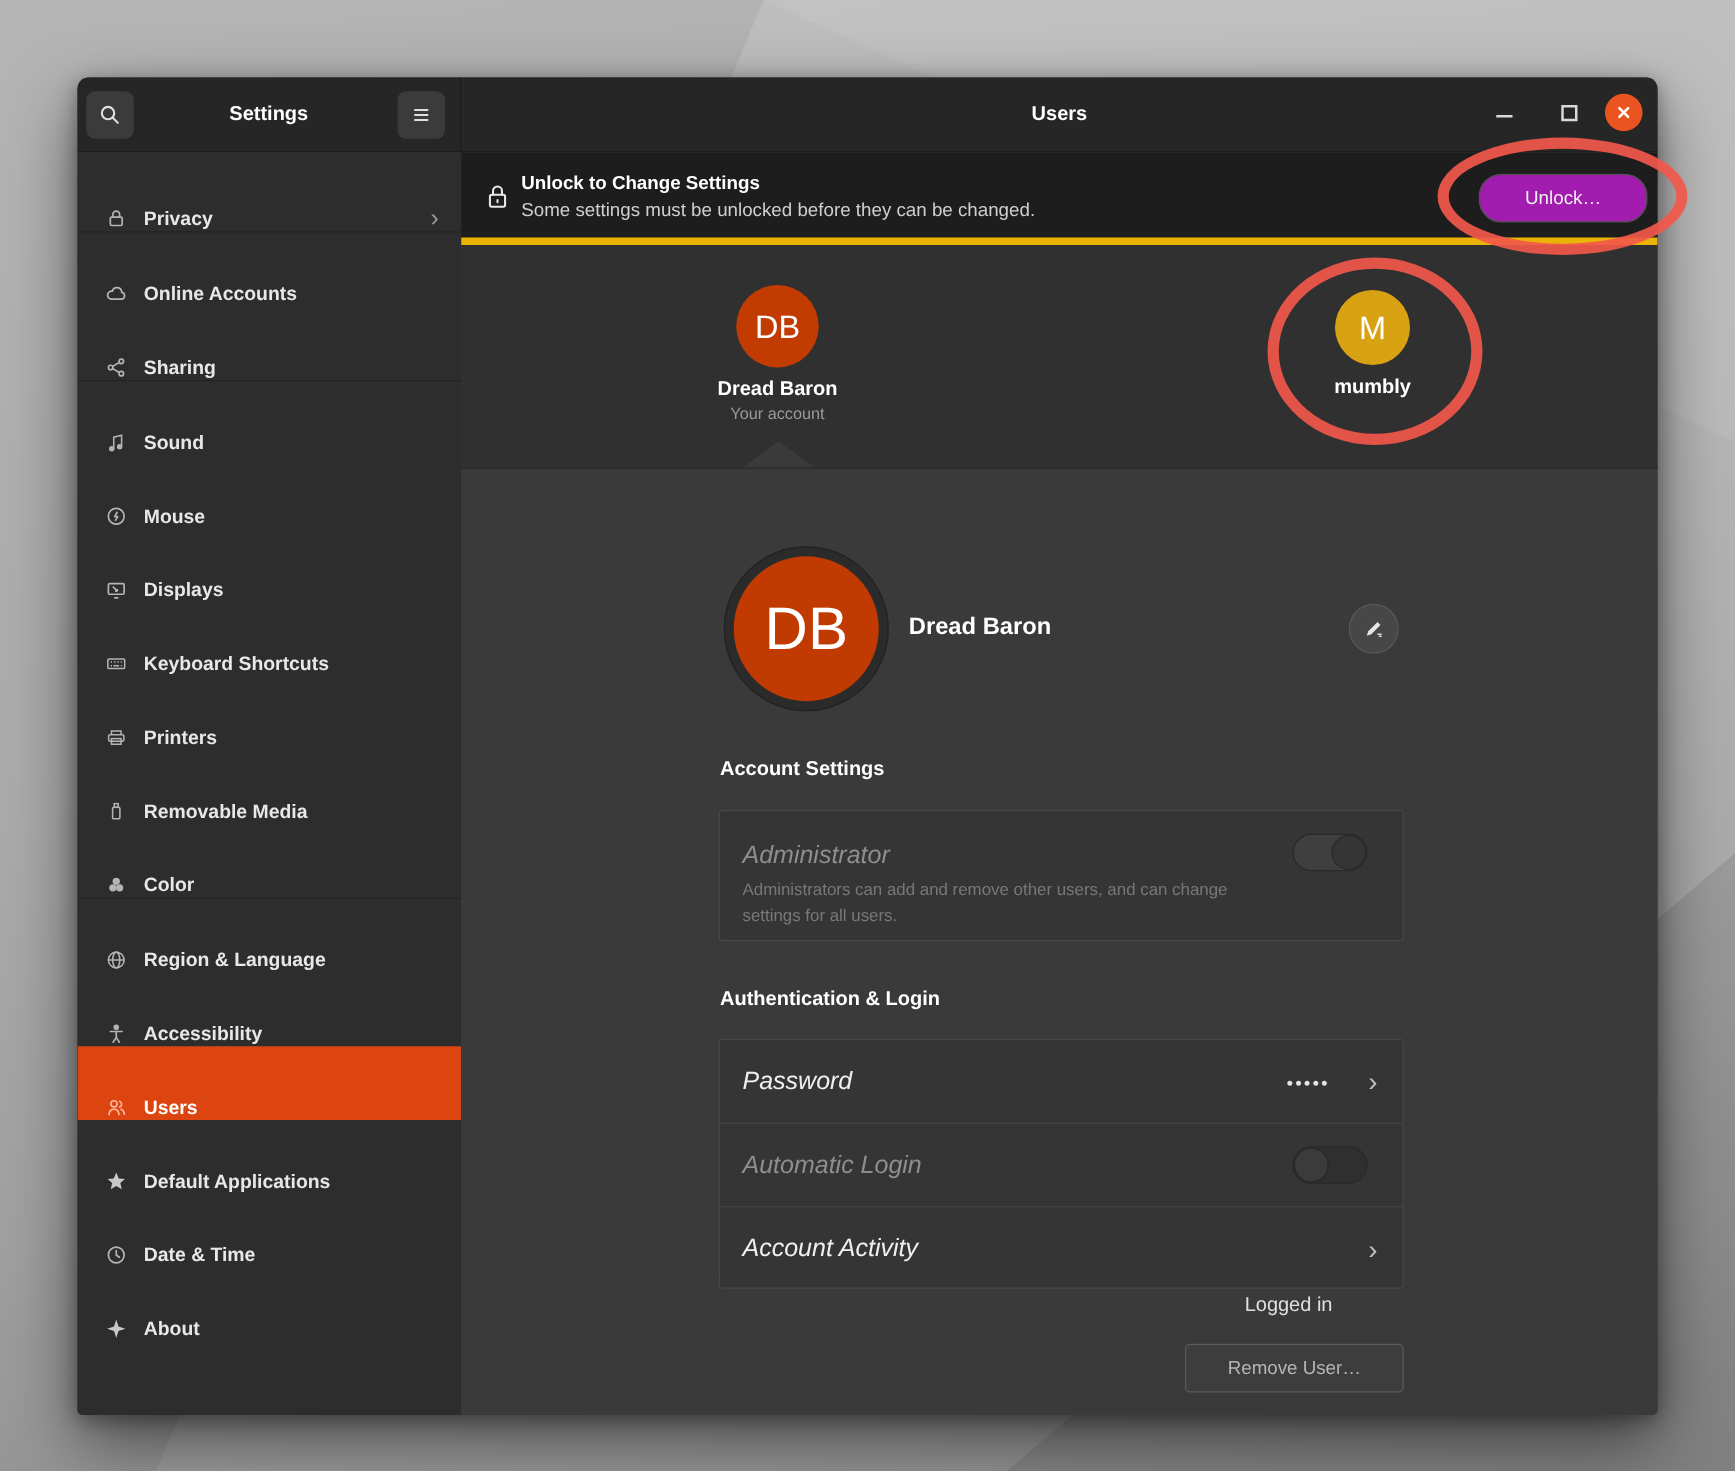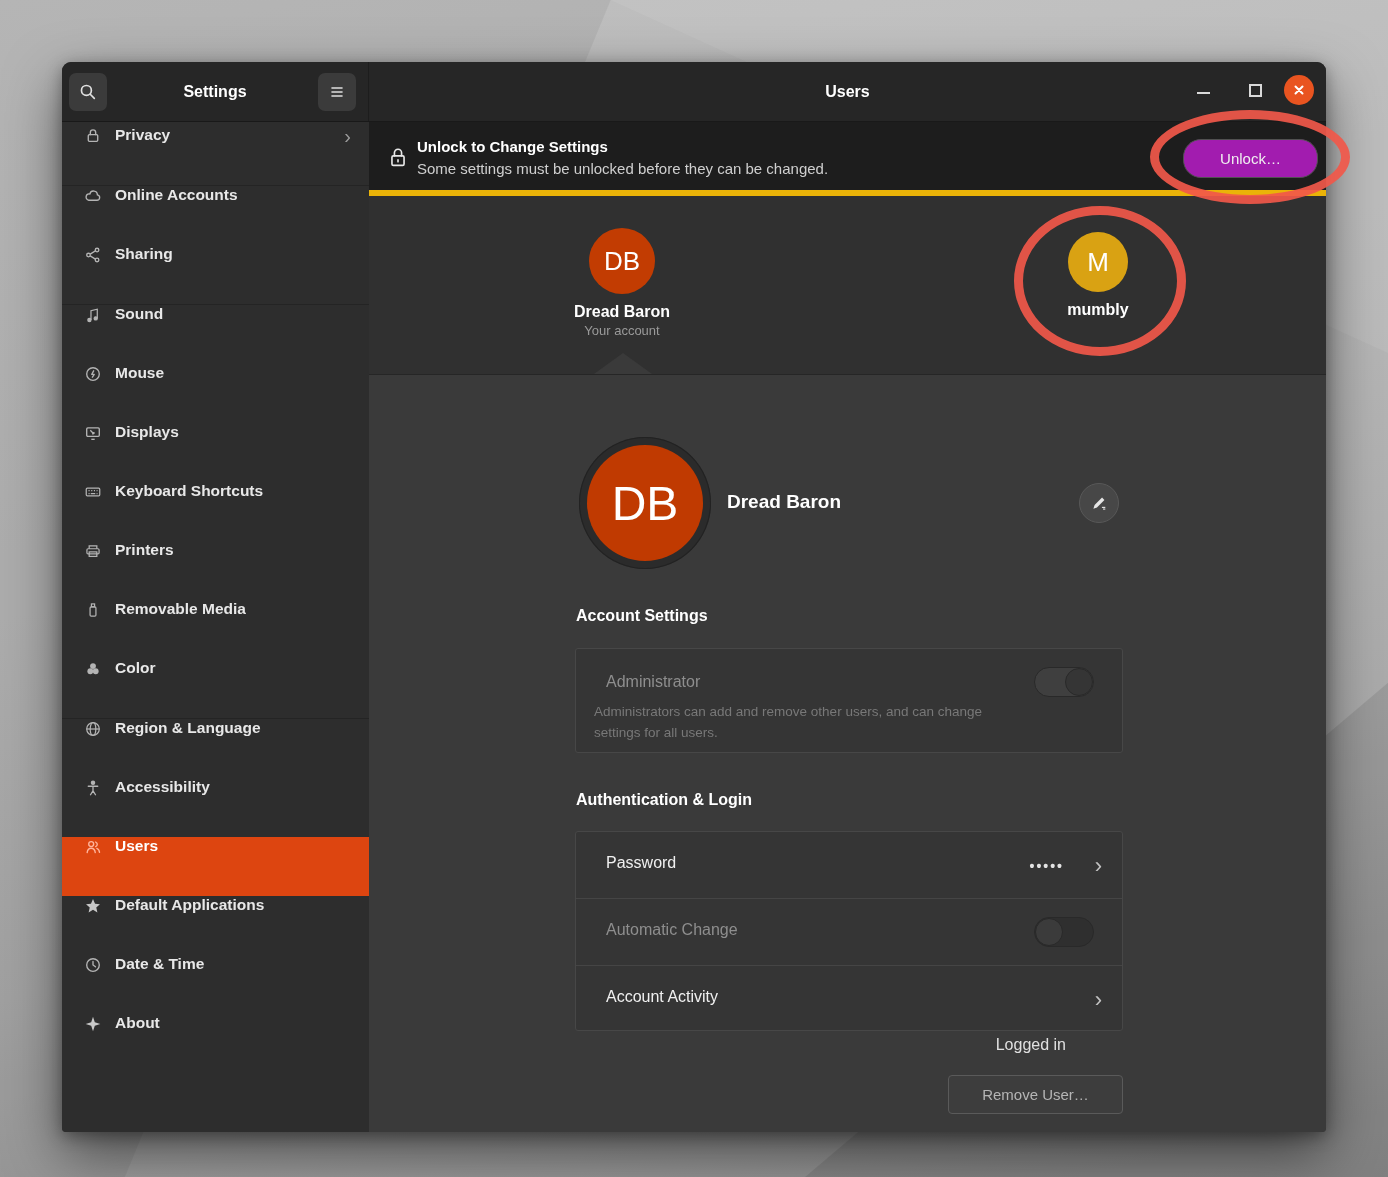--- a/index.html
+++ b/index.html
@@ -72,21 +72,21 @@
 
   .section-title { position:absolute; left:207px; color:#ffffff; font-size:16px; font-weight:700; }
   .st1 { top:232px; } .st2 { top:416px; }
 
   .card { position:absolute; left:206px; width:548px; background:#353535; border:1px solid #474747;
           border-radius:3px; }
   .card1 { top:273px; height:105px; }
   .card2 { top:456px; height:200px; }
 
   .row { position:relative; }
-  .row-label { position:absolute; left:30px; font-size:16px; color:#f0f0f0; }
+  .row-label { position:absolute; left:18px; font-size:20px; color:#f0f0f0;font-style:italic; }
   .row-label.dim { color:#8e8e8e; }
   .row-desc { position:absolute; left:18px; width:430px; color:#787878; font-size:13.5px; line-height:21px; }
   .divider { position:absolute; left:0; right:0; height:1px; background:#454545; }
 
   .toggle { position:absolute; width:60px; height:30px; border-radius:15px; border:1px solid #292929; }
   .toggle .knob { position:absolute; top:0px; width:28px; height:28px; border-radius:50%; border:1px solid #292929; }
   .toggle.on-disabled { background:#3f3f3f; }
   .toggle.on-disabled .knob { right:0; background:#353535; }
   .toggle.off-disabled { background:#2f2f2f; }
   .toggle.off-disabled .knob { left:0; background:#3b3b3b; }
@@ -95,21 +95,21 @@
   .chev { position:absolute; right:20px; color:#c2c2c2; font-size:22px; line-height:1; }
   .row-value { position:absolute; right:56px; color:#e0e0e0; font-size:16px; }
 
   .remove-btn { position:absolute; left:579px; top:700px; width:175px; height:39px; background:#3d3d3d;
                 border:1px solid #5a5a5a; border-radius:4px; color:#b5b5b5; font-size:15px;
                 display:flex; align-items:center; justify-content:center; }
 
   
   .sidebar { position:absolute; top:60px; left:0; width:307px; bottom:0; background:#2d2d2d;
              border-radius:0 0 0 4px; padding-top:4px; overflow:hidden; }
-  .side-item { position:relative; height:59px; display:flex; align-items:flex-start; padding-left:21px; }
+  .side-item { position:relative; height:59px; display:flex; align-items:flex-end; padding-left:21px; }
   .side-item .lbl { margin-left:12px; color:#e8e8e8; font-size:15.5px; font-weight:600; }
   .side-item.selected { background:#dd4510; }
   .side-item.selected .lbl { color:#ffffff; }
   .side-sep { height:1px; background:#242424; }
   .side-chev { position:absolute; right:18px; color:#9b9b9b; font-size:20px; line-height:1; }
   .sicon { width:20px; height:20px; flex:none; display:flex; align-items:center; justify-content:center; }
 
   
   .annot { position:absolute; border:9px solid #f1584a; border-radius:50%; opacity:0.92; }
   .annot.a-unlock { left:1150px; top:110px; width:200px; height:94px; }
@@ -372,21 +372,21 @@
 
       <div class="section-title st2">Authentication &amp; Login</div>
       <div class="card card2">
         <div class="row" style="height:66px;">
           <div class="row-label" style="top:22px;">Password</div>
           <div class="dots" style="top:26px;">•••••</div>
           <div class="chev" style="top:23px;">›</div>
         </div>
         <div class="divider" style="top:66px;"></div>
         <div class="row" style="height:67px;">
-          <div class="row-label dim" style="top:23px;">Automatic Change</div>
+          <div class="row-label dim" style="top:23px;">Automatic Login</div>
           <div class="toggle off-disabled" style="right:28px; top:19px;">
             <div class="knob"></div>
           </div>
         </div>
         <div class="divider" style="top:133px;"></div>
         <div class="row" style="height:67px;">
           <div class="row-label" style="top:23px;">Account Activity</div>
           <div class="row-value" style="top:23px;margin-top:48px;">Logged in</div>
           <div class="chev" style="top:24px;">›</div>
         </div>

